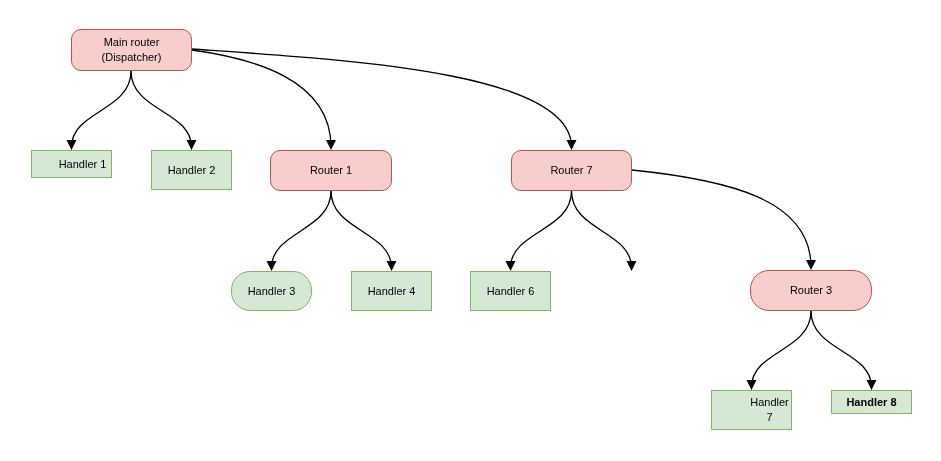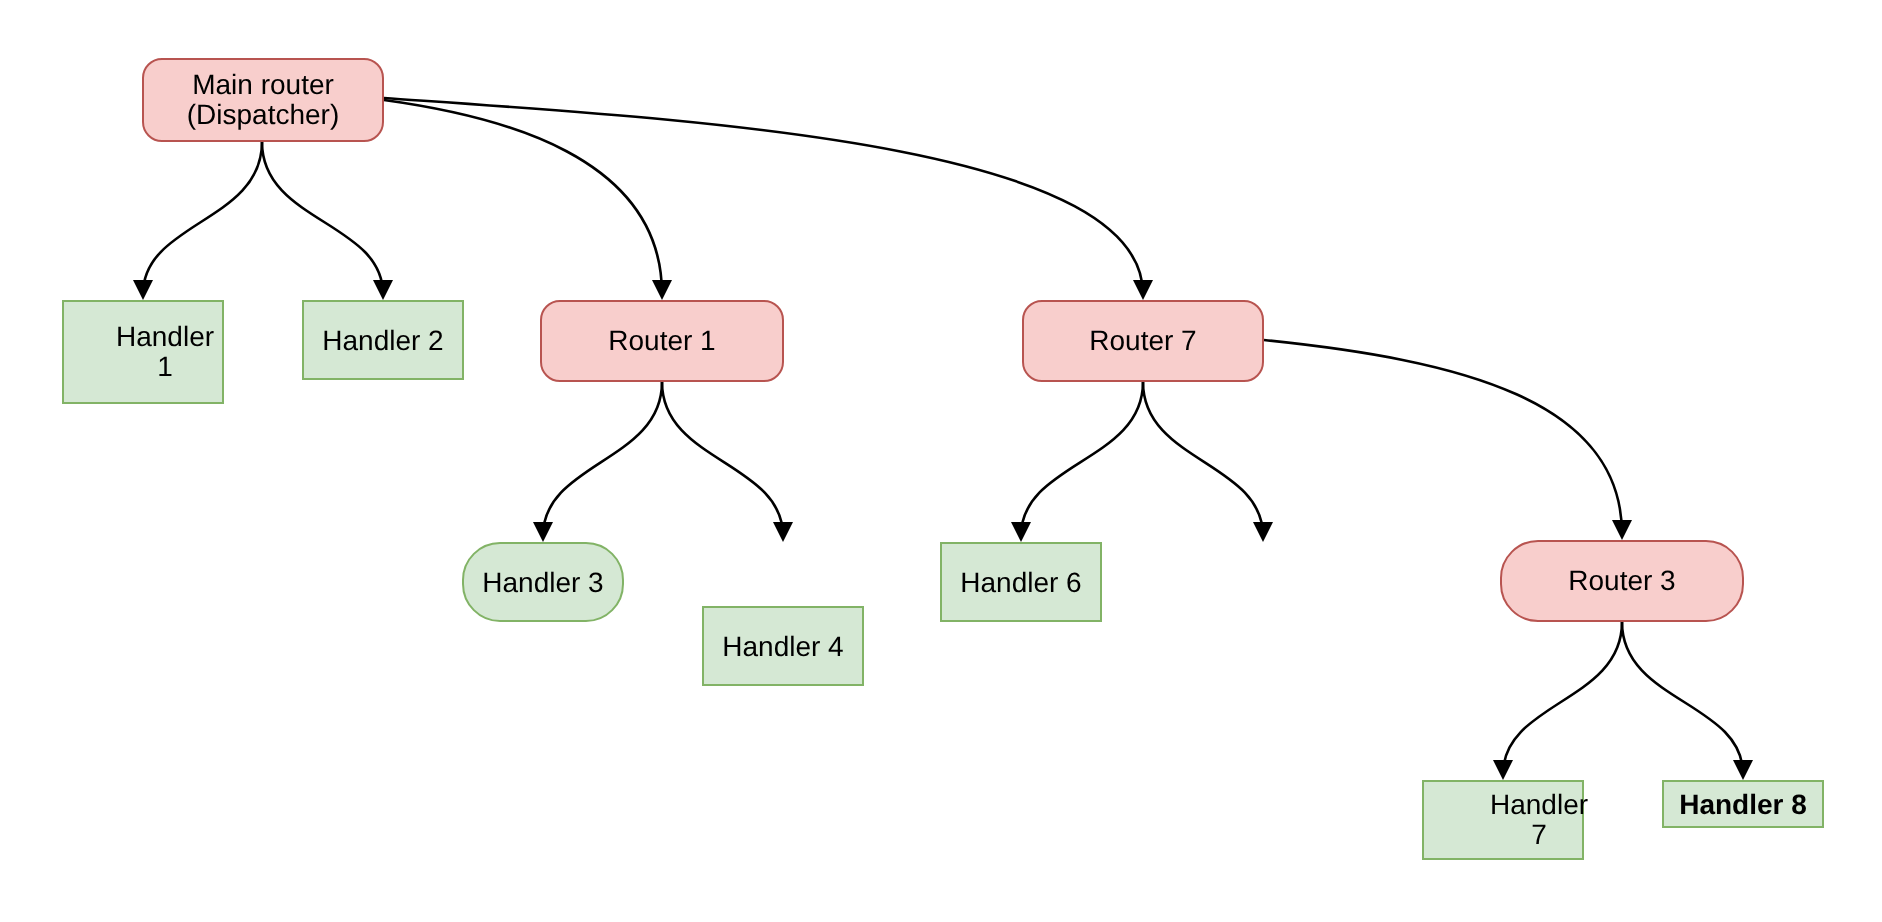--- a/index.html
+++ b/index.html
@@ -29,21 +29,21 @@
     fill: var(--edge-stroke, #000000);
     stroke: none;
   }
   .node {
     position: absolute;
     box-sizing: border-box;
     display: flex;
     align-items: center;
     justify-content: center;
     text-align: center;
-    font-size: 14px;
+    font-size: 11px;
     line-height: 15px;
     color: #000000;
   }
   .node .label {
     white-space: pre-line;
     pointer-events: none;
   }
   .node.router {
     background: var(--router-fill, #f8cecc);
     border: 1px solid var(--router-stroke, #b85450);
@@ -76,41 +76,41 @@
     <path class="edge-path" d="M632,170 C730,180 811,200 811,267" marker-end="url(#arrowhead)"></path>
     <path class="edge-path" d="M811,311 C811,351 751.5,351 751.5,387" marker-end="url(#arrowhead)"></path>
     <path class="edge-path" d="M811,311 C811,351 871.5,351 871.5,387" marker-end="url(#arrowhead)"></path>
   </svg>
 
   <div class="node router" style="left:71px; top:29px; width:121px; height:42px;">
     <span class="label">Main router
 (Dispatcher)</span>
   </div>
 
-  <div class="node handler" style="left:31px; top:150px; width:81px; height:52px;padding-left:22px;">
+  <div class="node handler" style="left:31px; top:150px; width:81px; height:28px;padding-left:22px;">
     <span class="label">Handler 1</span>
   </div>
 
   <div class="node handler" style="left:151px; top:150px; width:81px; height:40px;">
     <span class="label">Handler 2</span>
   </div>
 
   <div class="node router" style="left:270px; top:150px; width:122px; height:41px;">
     <span class="label">Router 1</span>
   </div>
 
   <div class="node router" style="left:511px; top:150px; width:121px; height:41px;">
     <span class="label">Router 7</span>
   </div>
 
   <div class="node handler" style="left:231px; top:271px; width:81px; height:40px;border-radius:19px;">
     <span class="label">Handler 3</span>
   </div>
 
-  <div class="node handler" style="left:351px; top:271px; width:81px; height:40px;margin-top:32px;">
+  <div class="node handler" style="left:351px; top:271px; width:81px; height:40px;">
     <span class="label">Handler 4</span>
   </div>
 
   <div class="node handler" style="left:470px; top:271px; width:81px; height:40px;">
     <span class="label">Handler 6</span>
   </div>
 
 
   <div class="node router" style="left:750px; top:270px; width:122px; height:41px;border-radius:19px;">
     <span class="label">Router 3</span>

